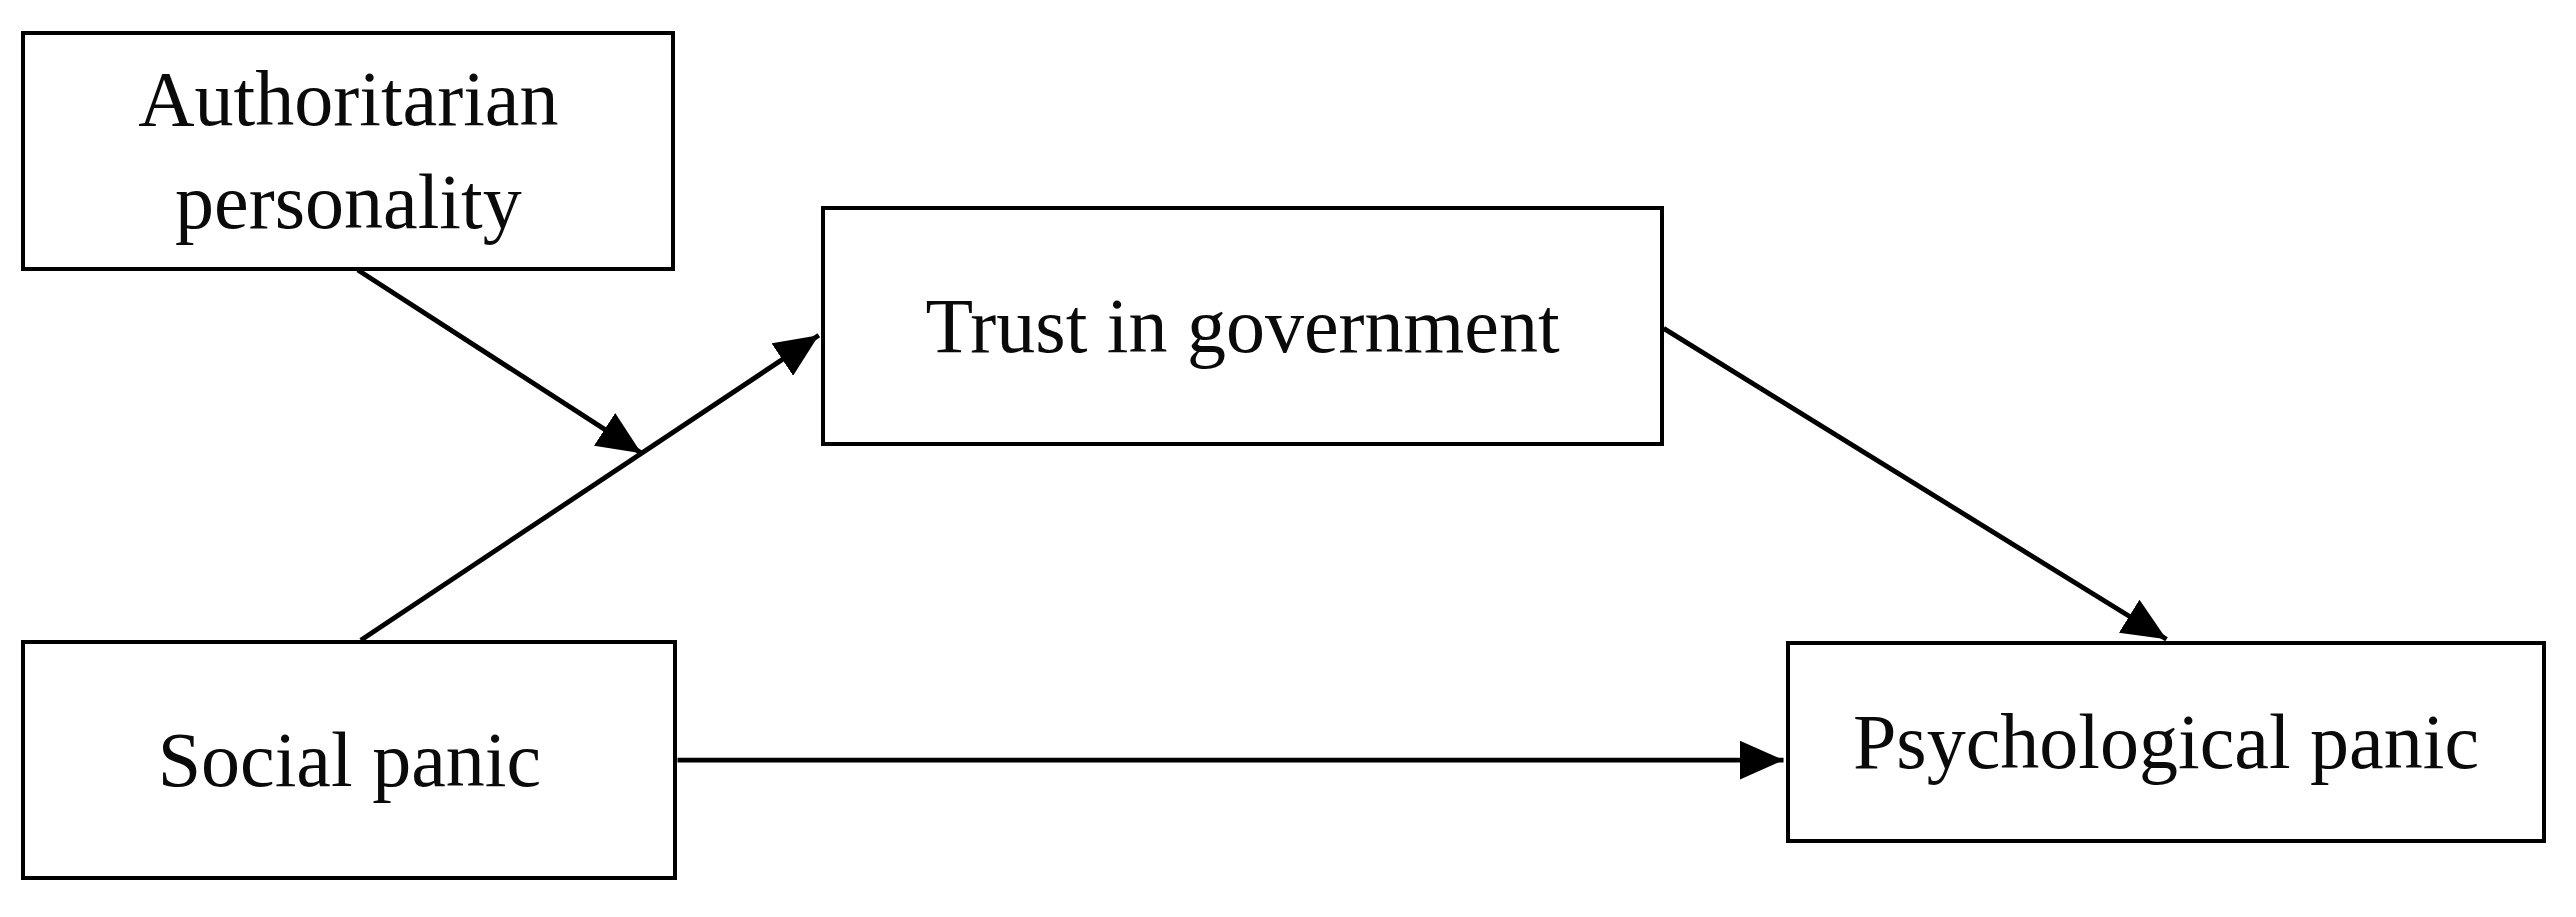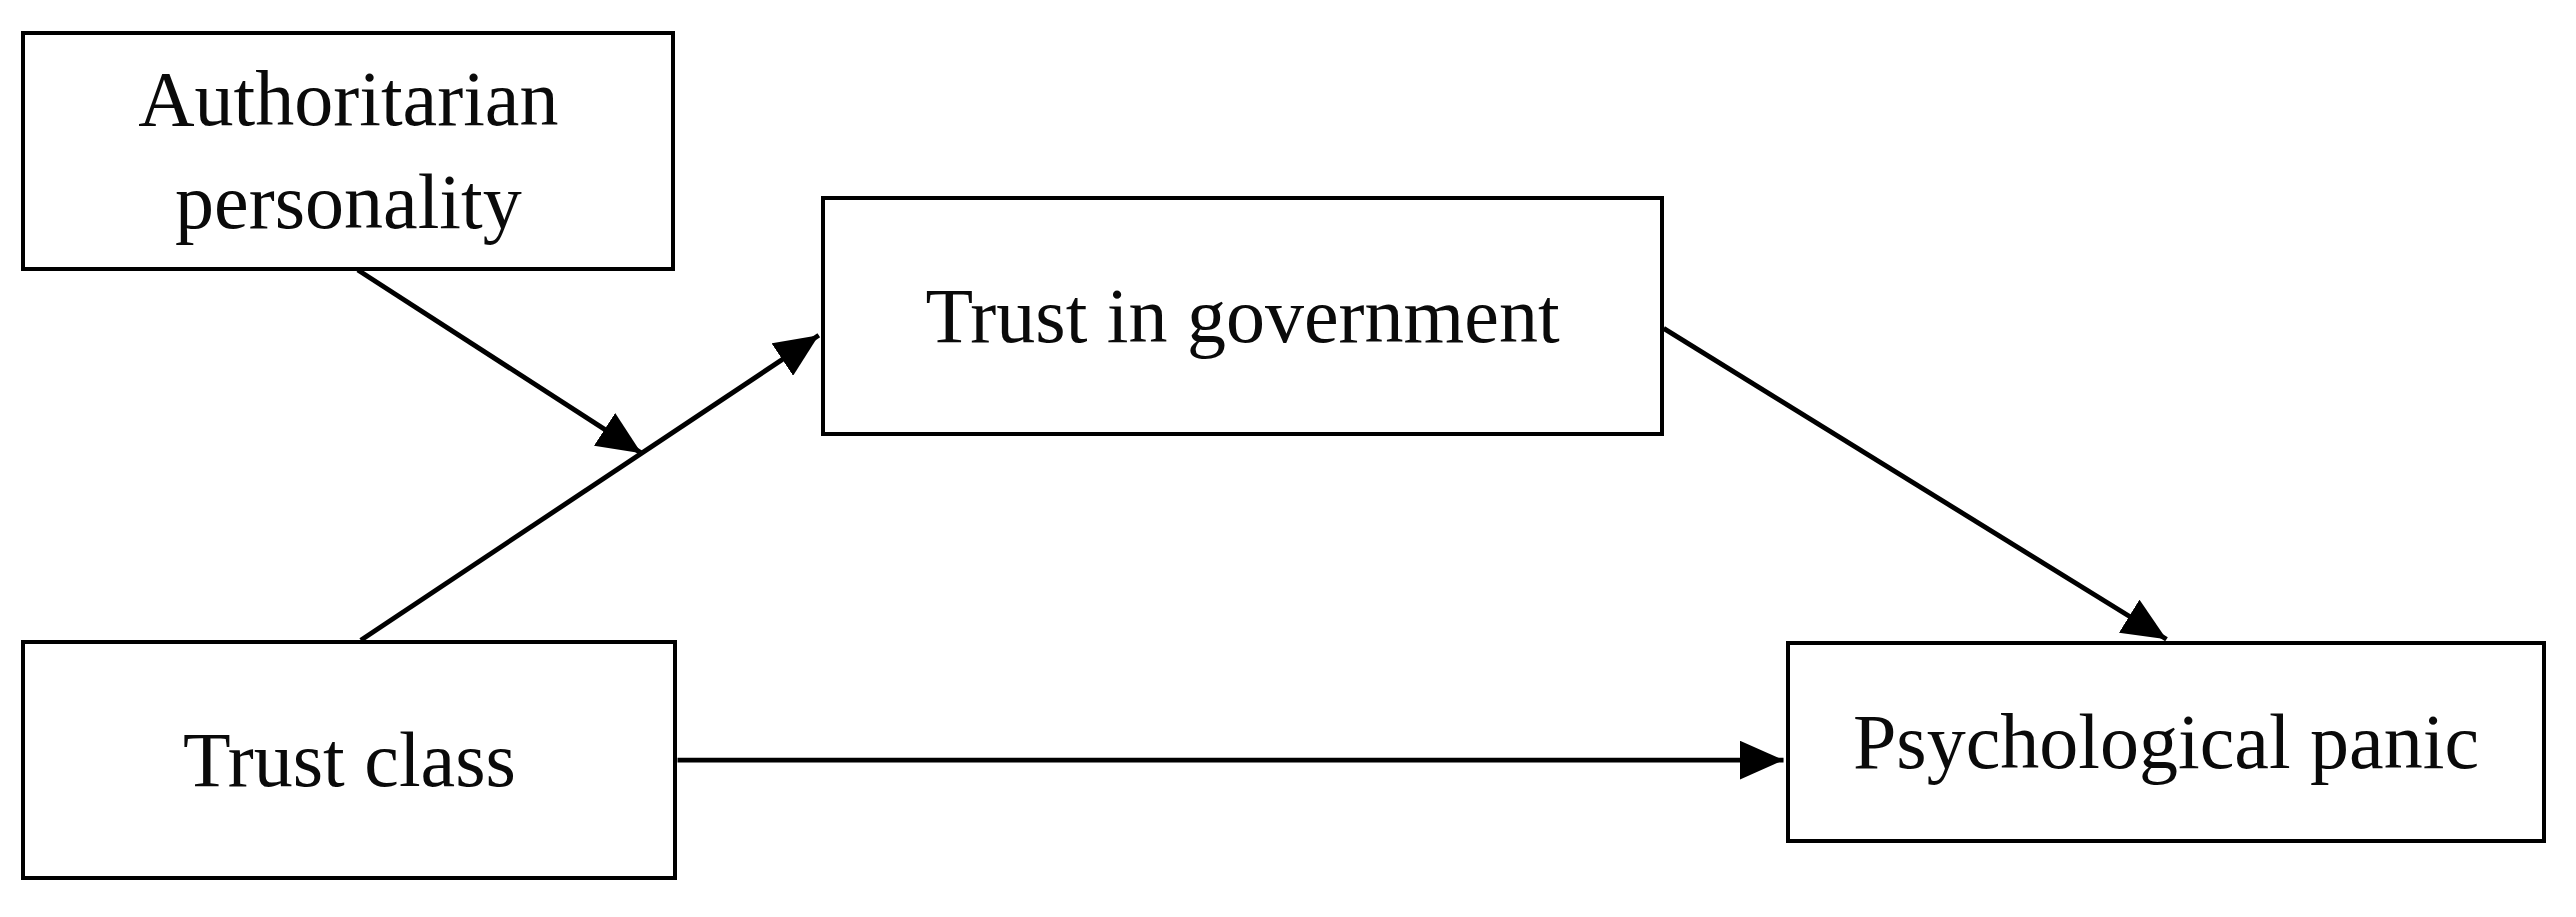--- a/index.html
+++ b/index.html
@@ -28,21 +28,21 @@
     font-size: 78px;
     line-height: 1.32;
     color: #0a0a0a;
     z-index: 2;
   }
   .node-label {
     display: block;
     padding: 0 19.5px;
   }
   #node-authoritarian-personality { left: 21.4px;   top: 31px;  width: 654px; height: 240px; align-items: center; }
-  #node-trust-in-government       { left: 821px;  top: 196px; width: 843px; height: 240px; }
+  #node-trust-in-government       { left: 821px;  top: 206px; width: 843px; height: 240px; }
   #node-social-class              { left: 21.4px;   top: 640px; width: 656px; height: 240px; }
   #node-psychological-panic       { left: 1786px; top: 641px; width: 760px; height: 202px; }
   svg.arrows {
     position: absolute;
     left: 0;
     top: 0;
     width: 2576px;
     height: 917px;
     z-index: 1;
   }
@@ -74,21 +74,21 @@
 
   <div class="node" id="node-authoritarian-personality">
     <span class="node-label">Authoritarian personality</span>
   </div>
 
   <div class="node" id="node-trust-in-government">
     <span class="node-label">Trust in government</span>
   </div>
 
   <div class="node" id="node-social-class">
-    <span class="node-label">Trust class</span>
+    <span class="node-label">Social panic</span>
   </div>
 
   <div class="node" id="node-psychological-panic">
     <span class="node-label">Psychological panic</span>
   </div>
 
 </div>
 
 
 </body></html>

